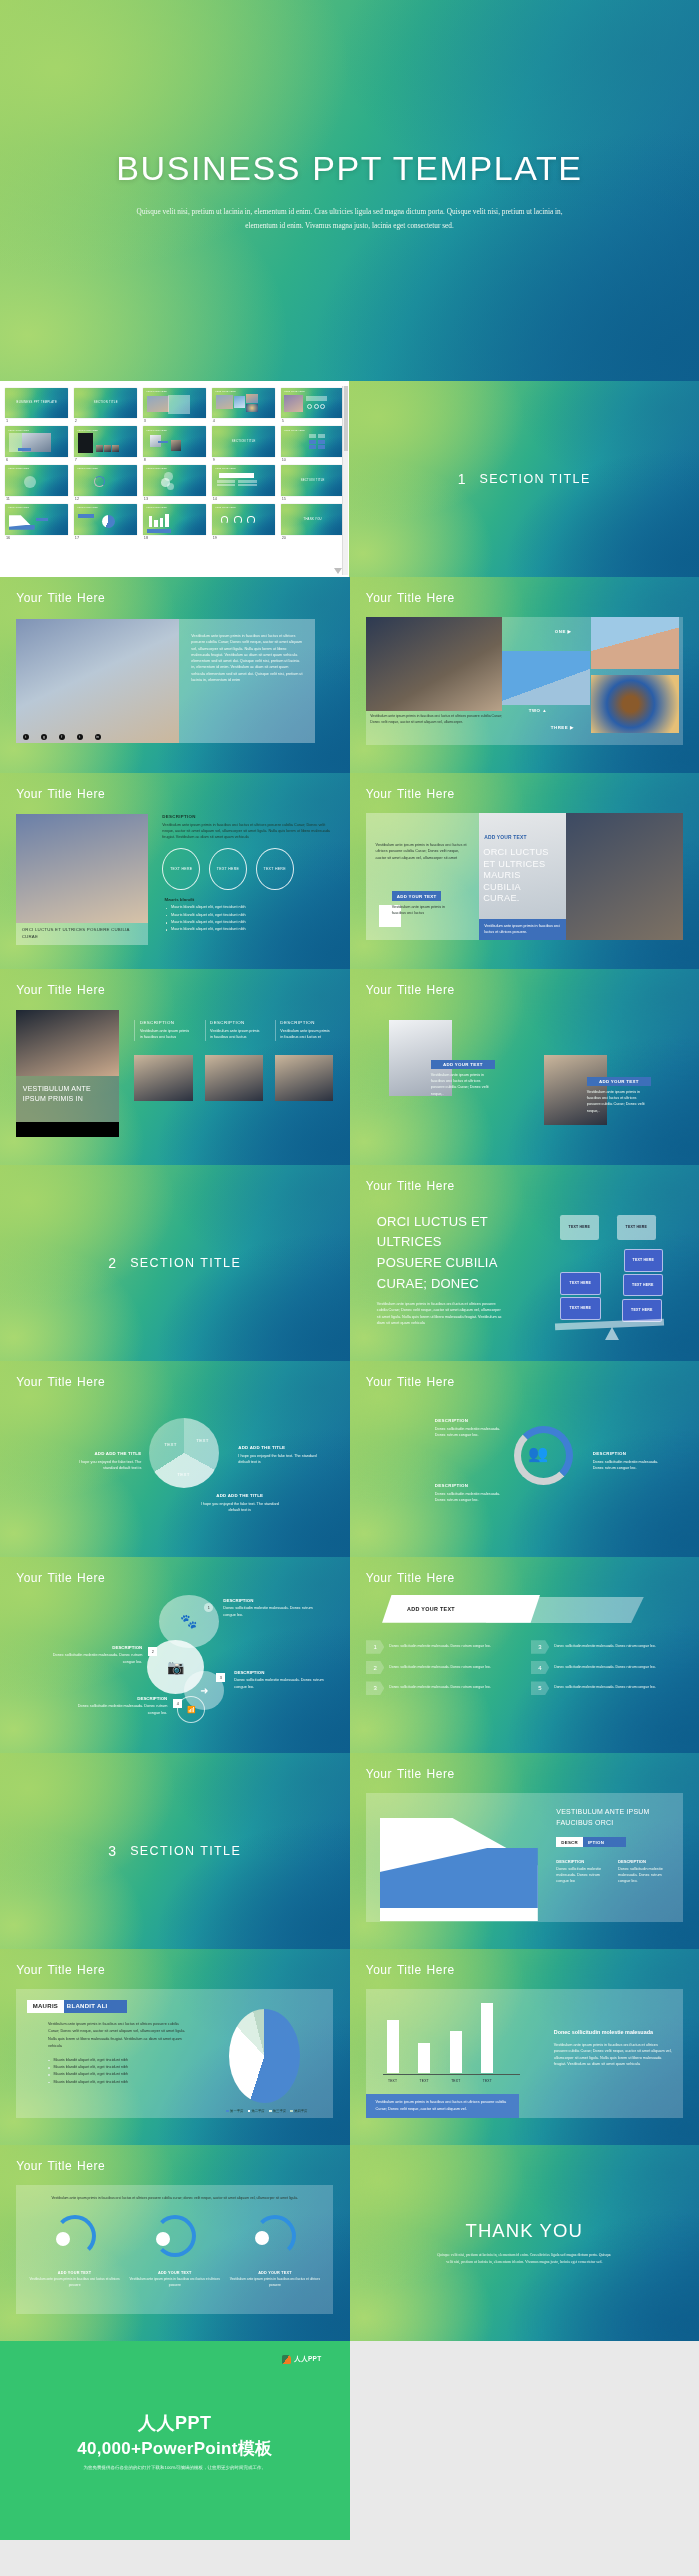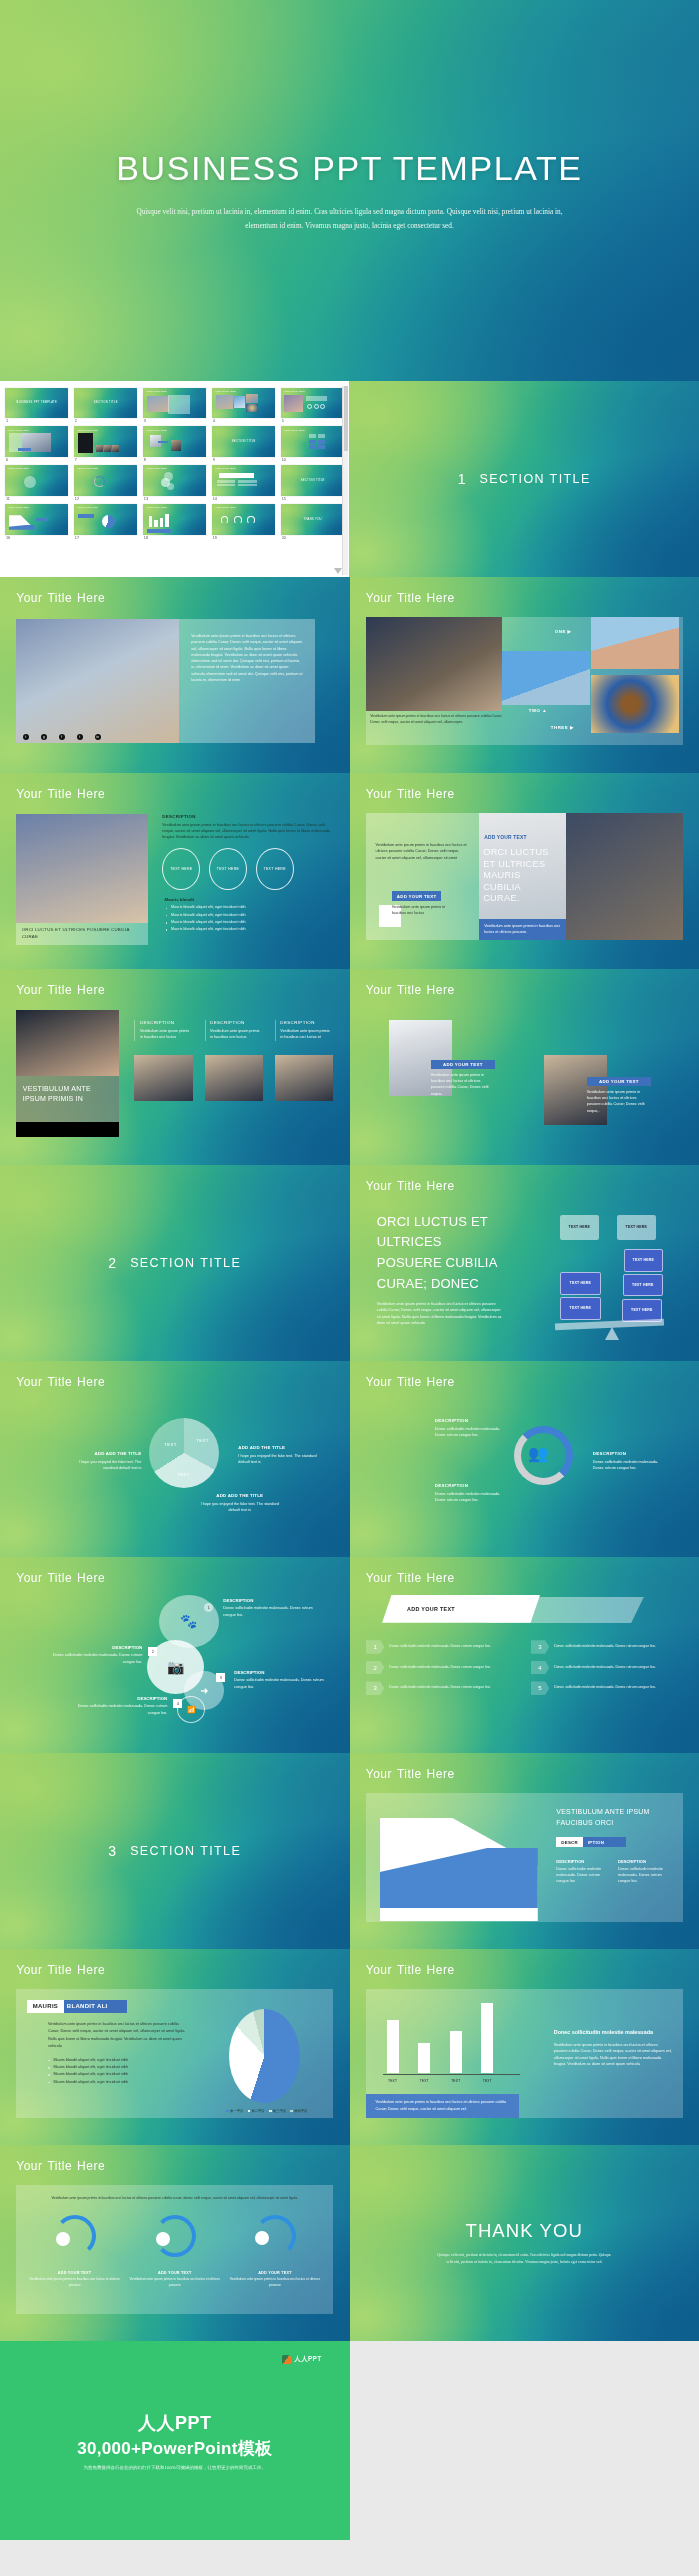--- a/index.html
+++ b/index.html
@@ -787,20 +787,20 @@
     </div>
   </div>
 
   <div class="brand">
     <div class="brand-left">
       <div class="brand-logo">
         <span class="mark"></span>
         <span class="mark-t">人人PPT</span>
       </div>
       <div class="brand-h1">人人PPT</div>
-      <div class="brand-h2">30,000+PowerPoint模板</div>
+      <div class="brand-h2">40,000+PowerPoint模板</div>
       <div class="brand-p">为您免费提供各行各业的的幻灯片下载和100%可编辑的模板，让您用更少的时间完成工作。</div>
     </div>
     <div class="brand-right"></div>
   </div>
 
 </div>
 
 
 </body></html>

